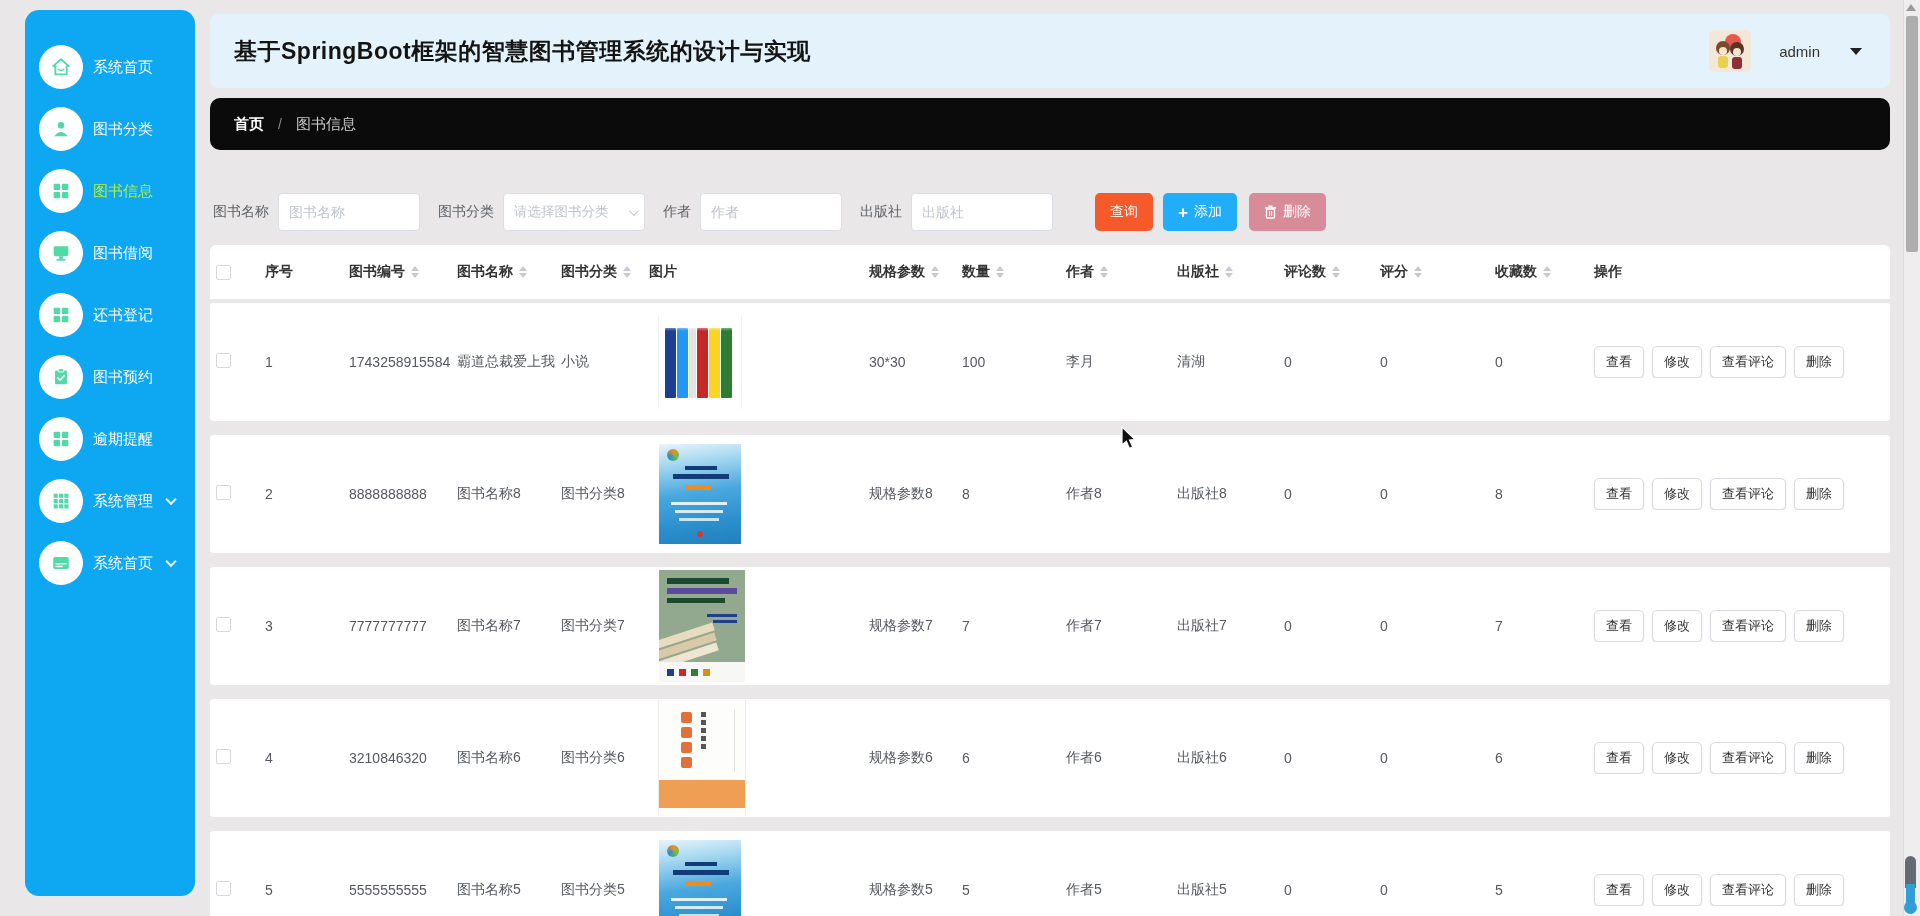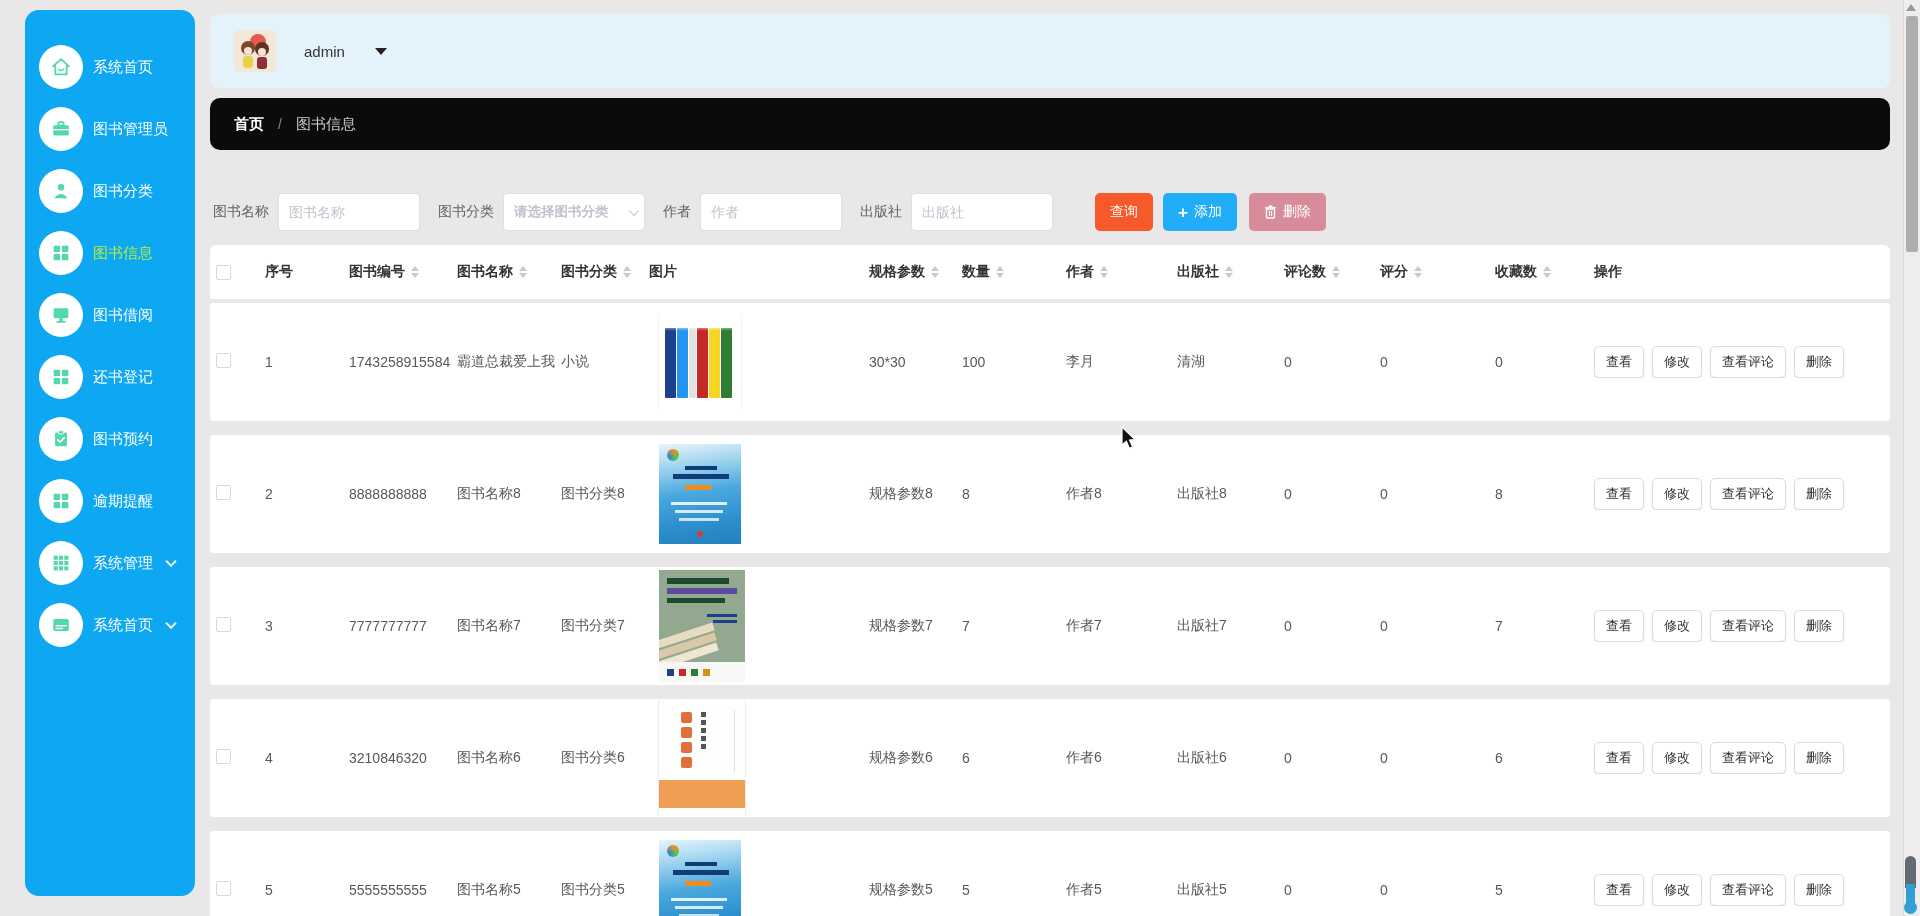--- a/index.html
+++ b/index.html
@@ -69,21 +69,21 @@
   .f-label { font-size:14px; color:#5f6368; margin-right:9px; white-space:nowrap; }
   .f-input {
     width:142px; height:38px; background:#fff; border:1px solid #dcdfe6; border-radius:4px;
     font-size:14px; color:#333; padding:0 10px; margin-right:18px;
     font-family:"Liberation Sans","DejaVu Sans",sans-serif;
   }
   .f-input::placeholder { color:#bfc4cc; }
   .f-select {
     width:142px; height:38px; background:#fff; border:1px solid #dcdfe6; border-radius:4px;
     display:flex; align-items:center; justify-content:space-between;
-    padding:0 8px 0 10px; margin-right:18px; cursor:pointer;font-weight:bold;
+    padding:0 8px 0 10px; margin-right:18px; cursor:pointer;
   }
   .f-select .ph { color:#bfc4cc; font-size:13.5px; white-space:nowrap; }
   .sel-arrow {
     width:7px; height:7px; border-right:1.5px solid #c0c4cc; border-bottom:1.5px solid #c0c4cc;
     transform:rotate(45deg) translateY(-2px); flex:0 0 7px;
   }
   .btn {
     height:38px; border:none; border-radius:5px; color:#fff; font-size:14px;
     padding:0 15px; cursor:pointer; display:inline-flex; align-items:center; gap:6px;
     font-family:"Liberation Sans","DejaVu Sans",sans-serif;
@@ -200,30 +200,20 @@
   <div class="side-item">
     <span class="side-icon-circle">
         <svg width="22" height="22" viewBox="0 0 24 24">
           <path d="M12 3.5l8.5 7.5h-2.3v9h-12.4v-9H3.5z" fill="none" stroke="#52d9a8" stroke-width="2" stroke-linejoin="round"></path>
           <path d="M9 14.5q3 2.5 6 0" fill="none" stroke="#52d9a8" stroke-width="1.6" stroke-linecap="round"></path>
         </svg>
       </span>
     <span class="side-label">系统首页</span>
   </div>
 
-  <div class="side-item">
-    <span class="side-icon-circle">
-        <svg width="22" height="22" viewBox="0 0 24 24">
-          <rect x="3.5" y="8" width="17" height="11" rx="1.5" fill="#52d9a8"></rect>
-          <rect x="9" y="4.5" width="6" height="3.5" rx="1" fill="none" stroke="#52d9a8" stroke-width="1.8"></rect>
-          <rect x="3.5" y="12" width="17" height="1.4" fill="#ffffff"></rect>
-        </svg>
-      </span>
-    <span class="side-label">图书管理员</span>
-  </div>
 
 
   <div class="side-item">
     <span class="side-icon-circle">
         <svg width="22" height="22" viewBox="0 0 24 24">
           <circle cx="12" cy="8" r="3.6" fill="#52d9a8"></circle>
           <path d="M4.5 20q7.5 -9.5 15 0z" fill="#52d9a8"></path>
         </svg>
       </span>
     <span class="side-label">图书分类</span>
@@ -315,20 +305,21 @@
           <rect x="6" y="15" width="8" height="1.6" fill="#ffffff"></rect>
         </svg>
       </span>
     <span class="side-label">系统首页</span>
     <span class="side-chevron"></span>
   </div>
 
 </nav>
 
 <header class="topbar">
+  <h1 class="page-title">基于SpringBoot框架的智慧图书管理系统的设计与实现</h1>
   <div class="user-box">
     <span class="avatar">
       <svg width="42" height="42" viewBox="0 0 42 42">
           <rect width="42" height="42" fill="#f3e7d8"></rect>
           <circle cx="24" cy="12" r="8" fill="#e55a4e"></circle>
           <circle cx="14" cy="18" r="7" fill="#7a4a2d"></circle>
           <circle cx="14" cy="21" r="4" fill="#f6e3d2"></circle>
           <rect x="9" y="26" width="10" height="12" rx="3" fill="#e8d24b"></rect>
           <circle cx="28" cy="19" r="7" fill="#5d3420"></circle>
           <circle cx="28" cy="22" r="4" fill="#f6e3d2"></circle>

